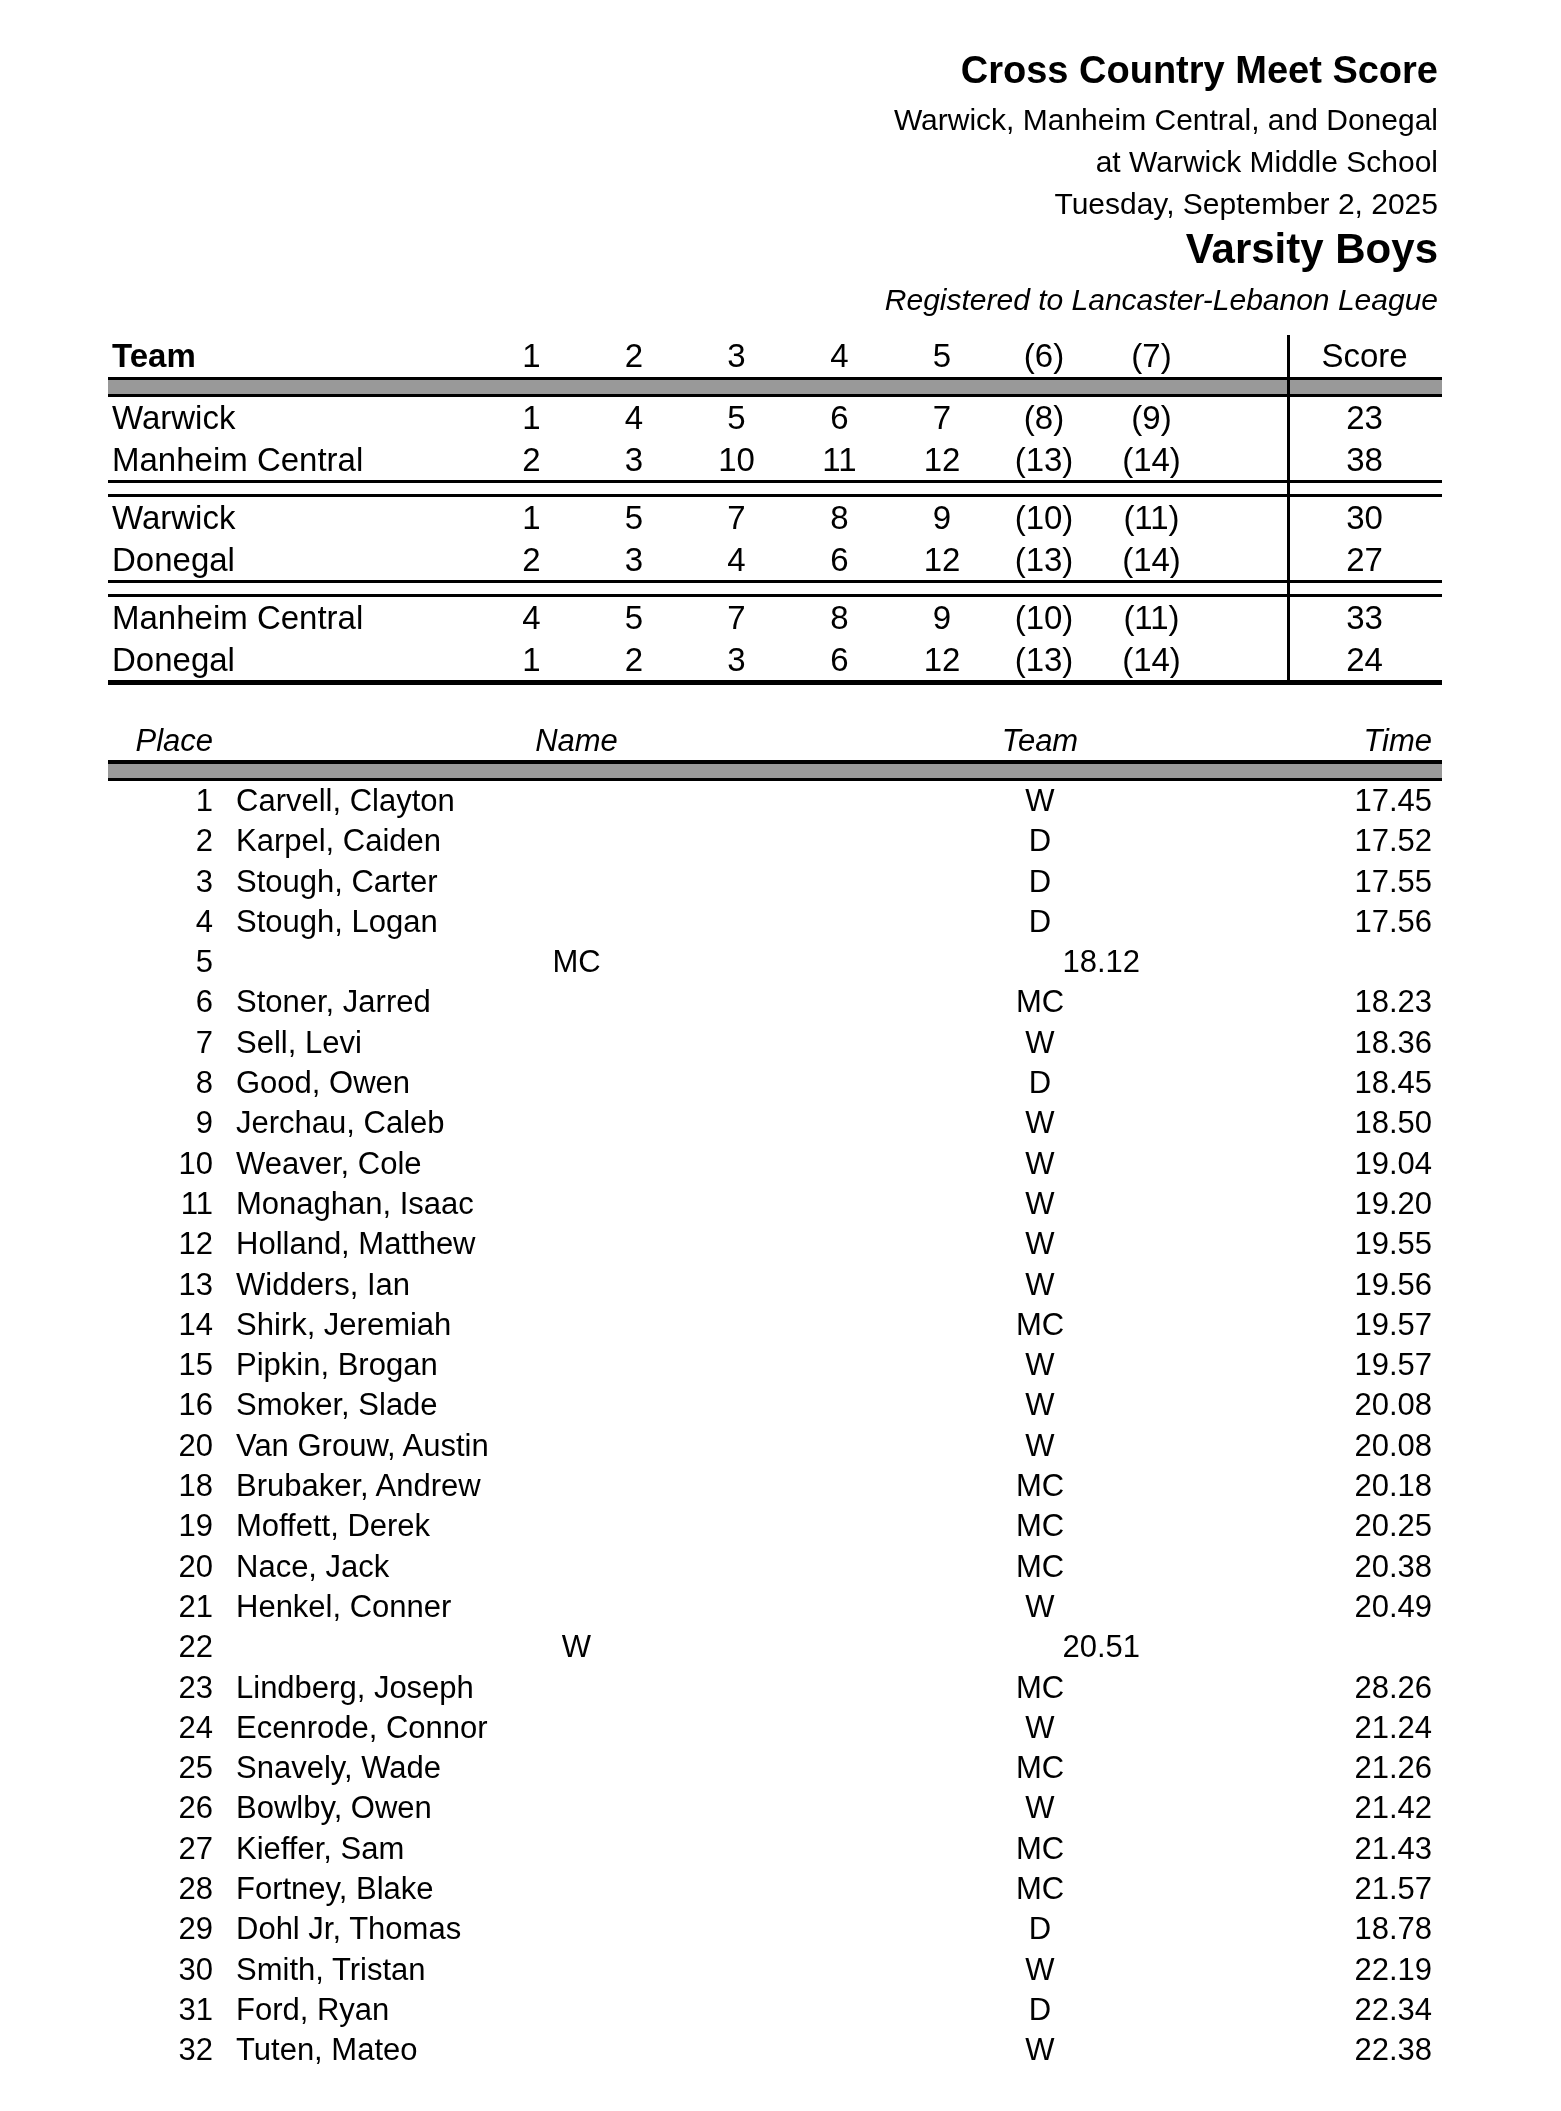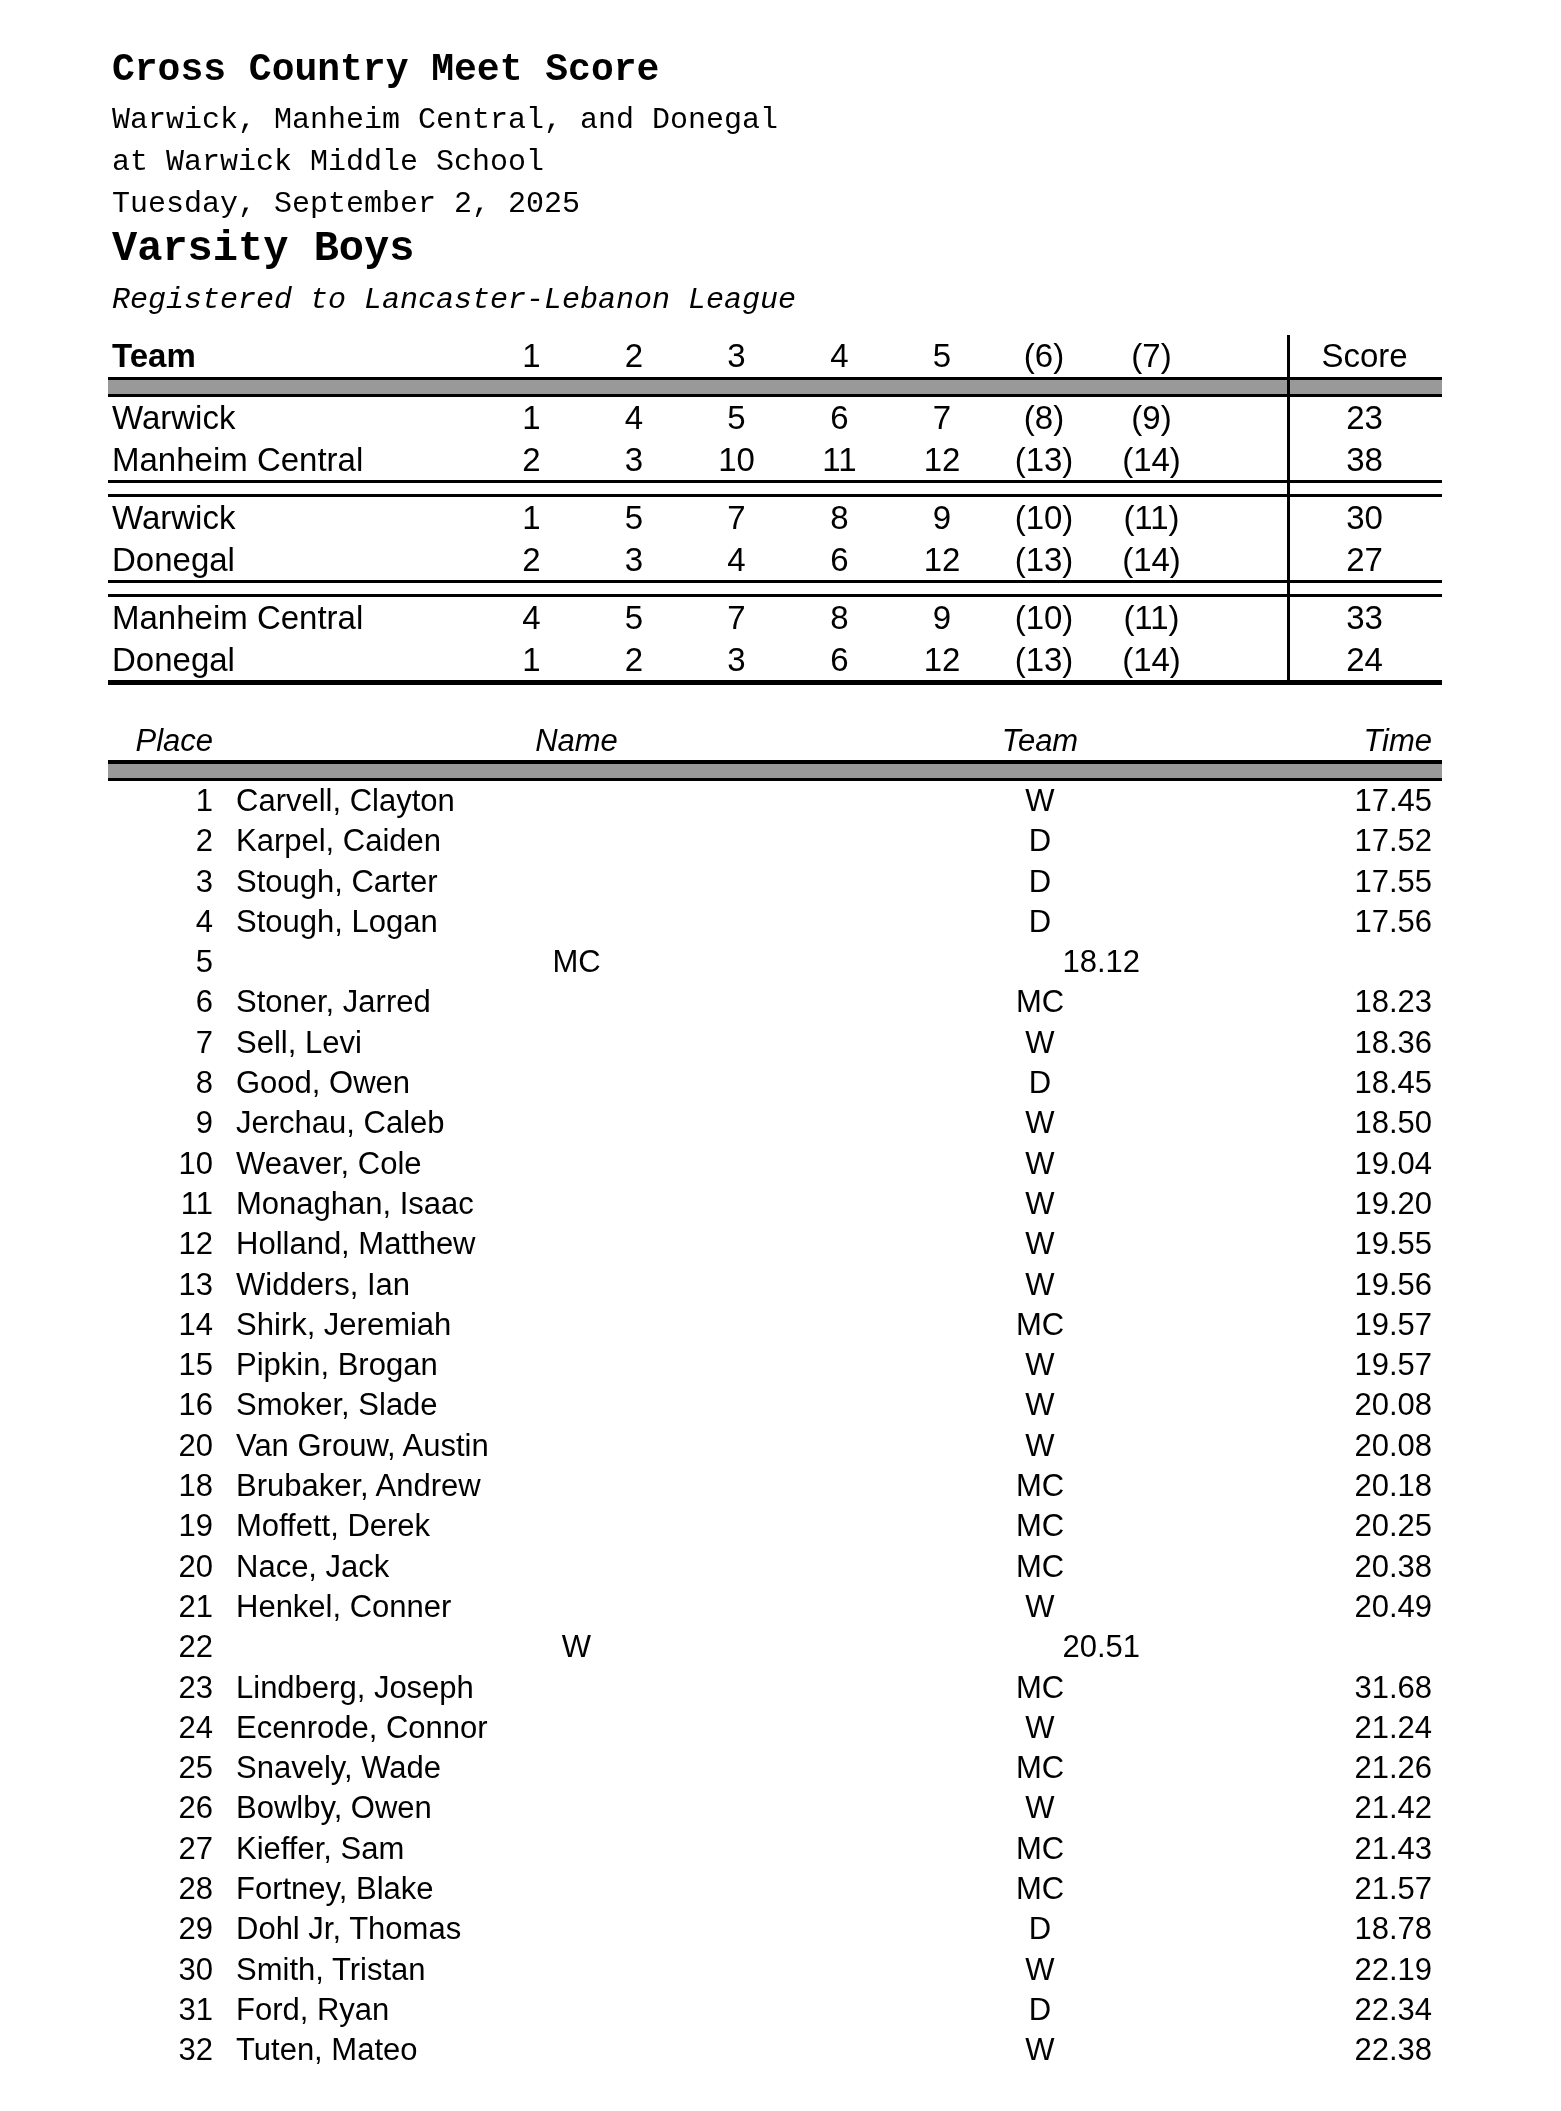--- a/index.html
+++ b/index.html
@@ -8,21 +8,21 @@
     width: 1561px; height: 2111px;
     background: #ffffff;
     color: #000000;
     font-family: "Liberation Sans", sans-serif;
     position: relative;
     overflow: hidden;
   }
   .abs { position: absolute; }
 
   
-  .hdr-line { left: 112px; width: 1334px; text-align: left; font-family: Liberation Mono, monospace; }
+  .hdr-line { left: 104px; width: 1334px; text-align: right; }
   #title      { top: 46px;  font-size: 38px; line-height: 48px; font-weight: bold; }
   #subtitles  { top: 99px;  font-size: 30px; line-height: 42px; font-weight: normal; }
   #division   { top: 222px; font-size: 42px; line-height: 38px; font-weight: bold; margin-top: 8px; }
   #registration { top: 283px; font-size: 30px; line-height: 34px; font-style: italic; }
 
   
   #team-table { left: 108px; top: 335px; width: 1334px; }
   .tt-grid {
     display: grid;
     grid-template-columns: 372px 103px 102px 103px 103px 102px 102px 113px 79px 155px;
@@ -329,21 +329,21 @@
     </div>
       <div class="rt-grid rt-row">
       <div class="col-place">22</div>
       <div class="col-team">W</div>
       <div class="col-time">20.51</div>
     </div>
       <div class="rt-grid rt-row">
       <div class="col-place">23</div>
       <div class="col-name">Lindberg, Joseph</div>
       <div class="col-team">MC</div>
-      <div class="col-time">31.68</div>
+      <div class="col-time">28.26</div>
     </div>
       <div class="rt-grid rt-row">
       <div class="col-place">24</div>
       <div class="col-name">Ecenrode, Connor</div>
       <div class="col-team">W</div>
       <div class="col-time">21.24</div>
     </div>
       <div class="rt-grid rt-row">
       <div class="col-place">25</div>
       <div class="col-name">Snavely, Wade</div>

